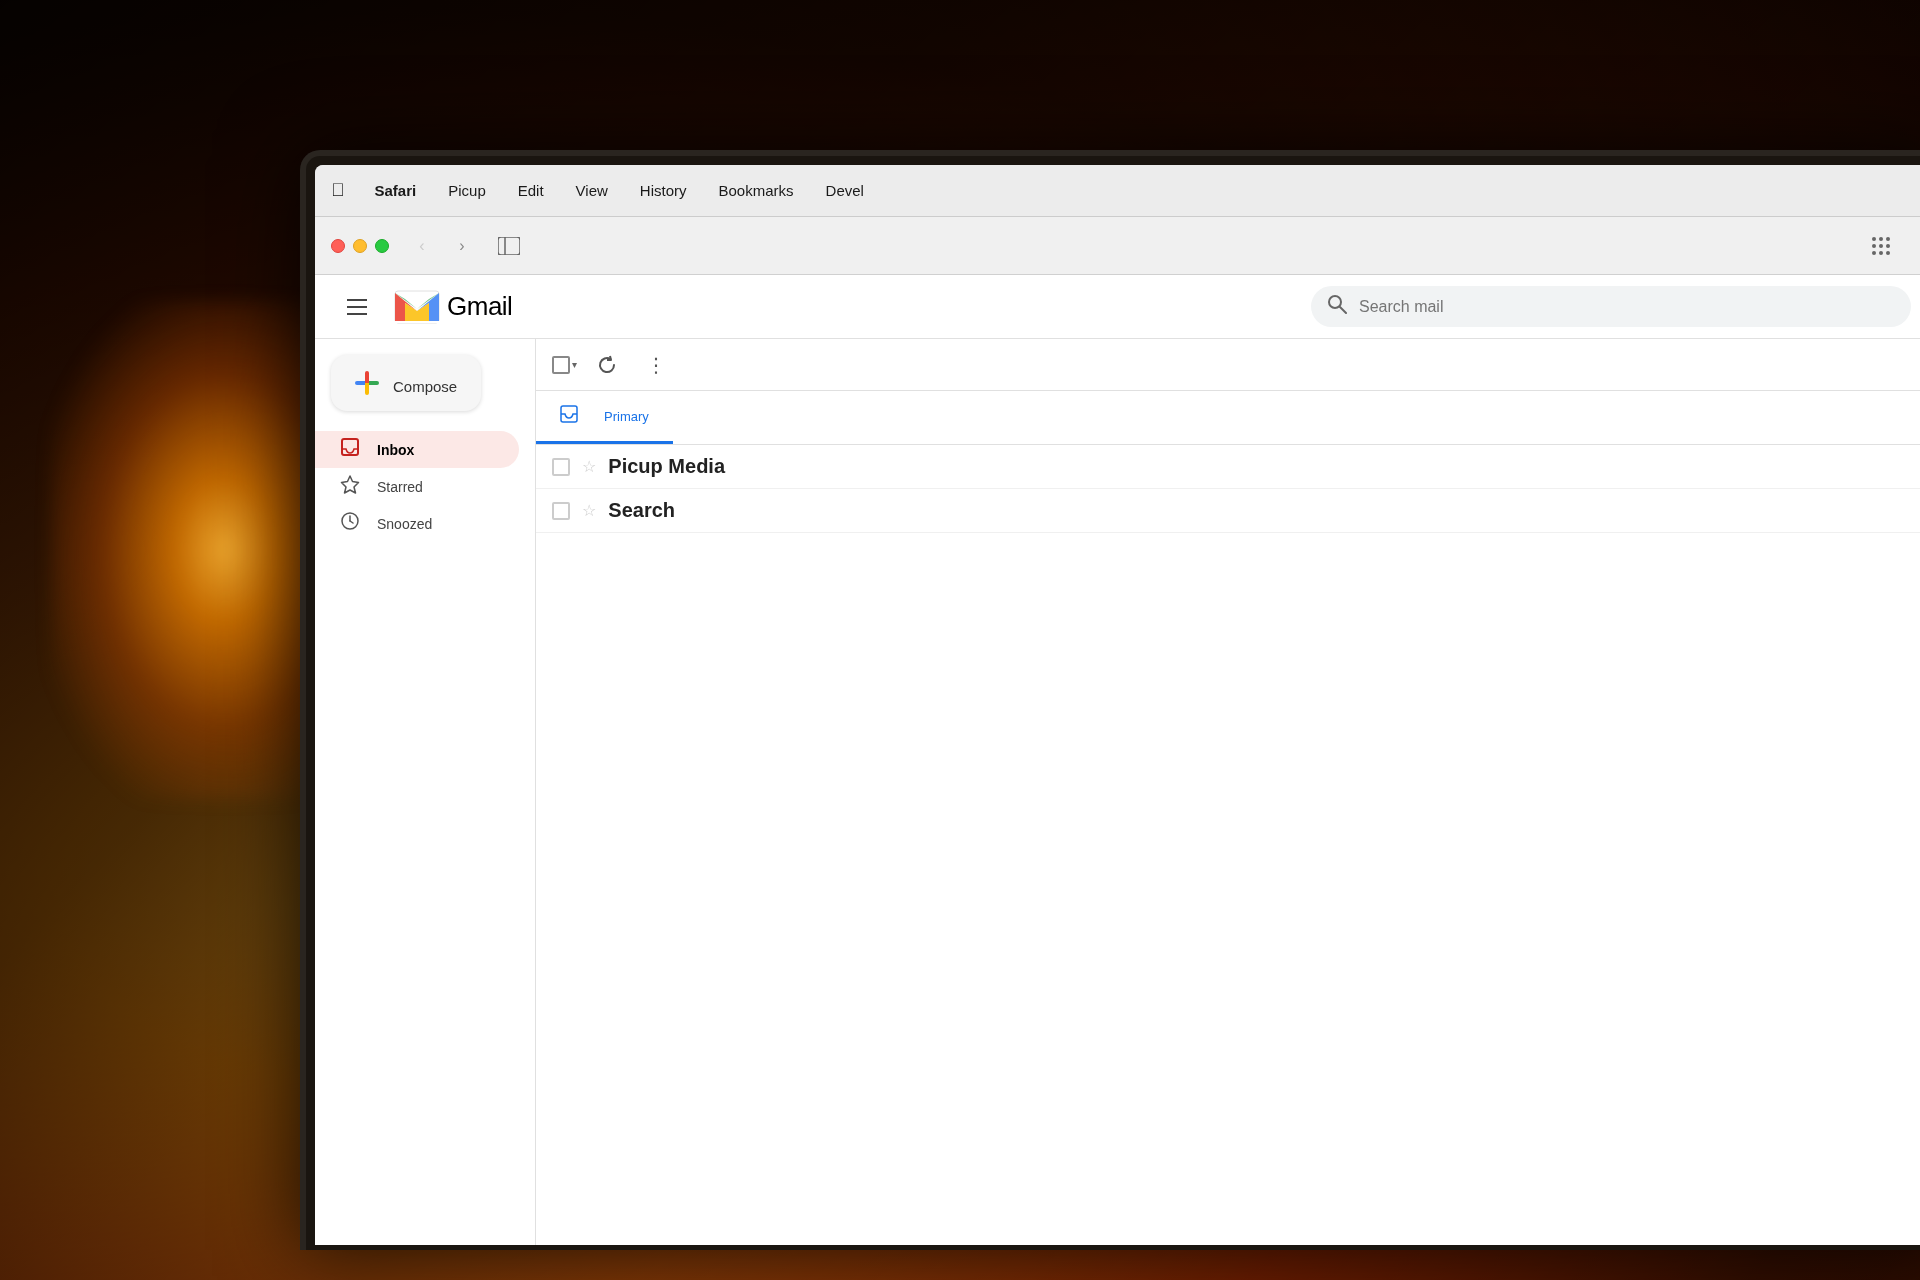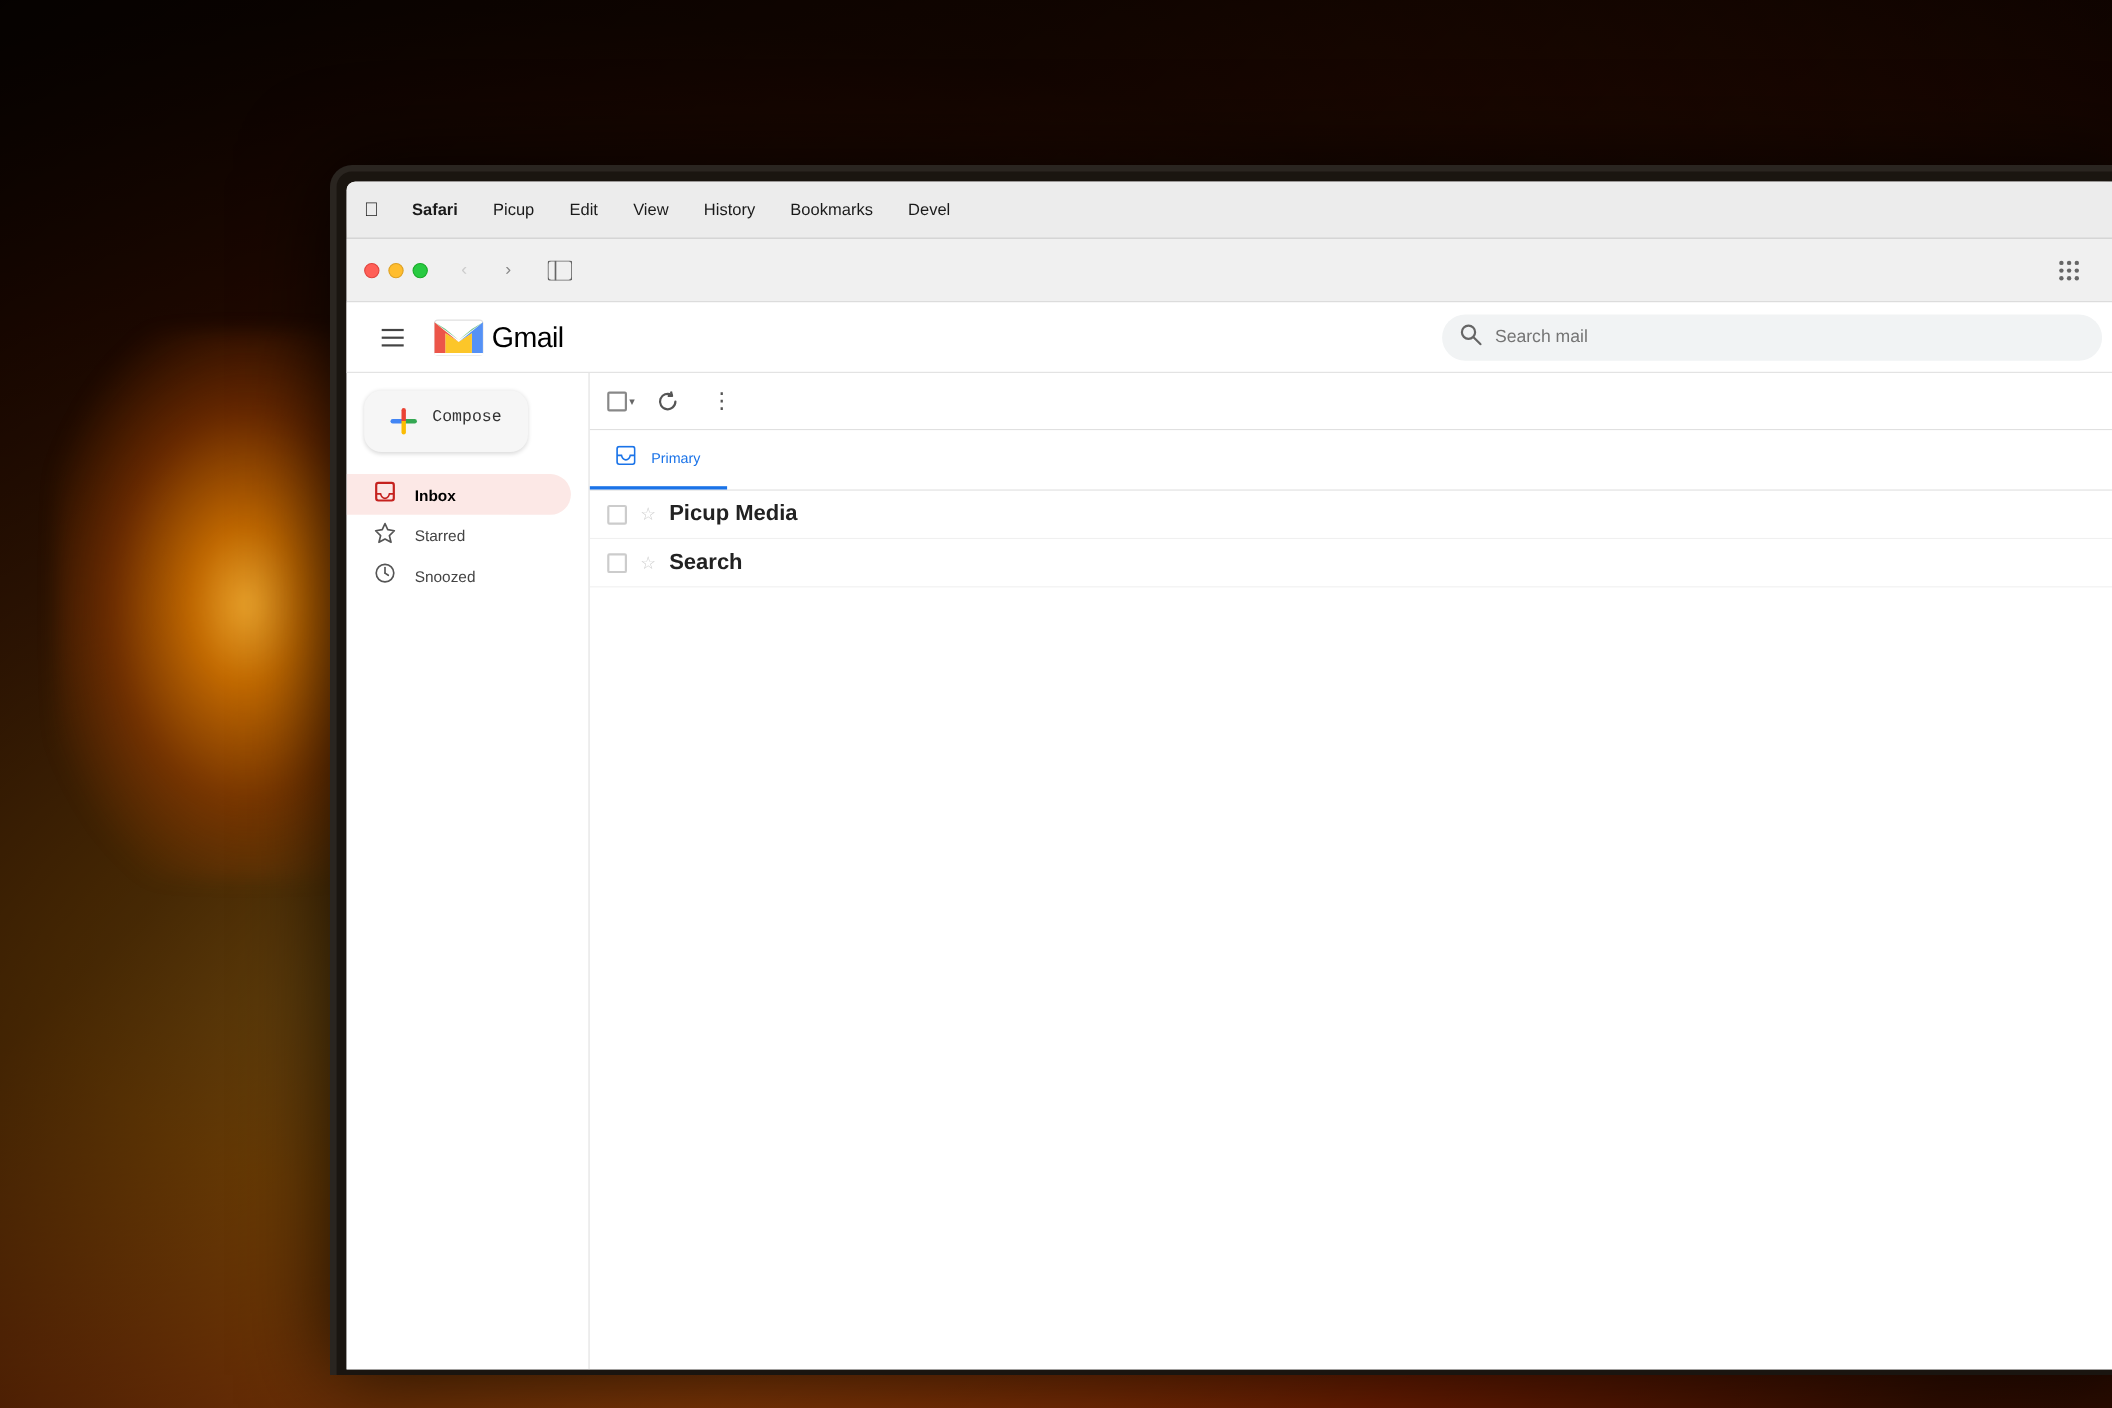--- a/index.html
+++ b/index.html
@@ -275,32 +275,31 @@
     
     .gmail-sidebar {
       width: 220px;
       padding: 8px 0;
       flex-shrink: 0;
       overflow-y: auto;
     }
 
     .compose-btn {
       display: flex;
-      align-items: flex-start;
+      align-items: flex-end;
       gap: 14px;
       margin: 8px 16px 20px;
       padding: 16px 24px;
       background: #f6f6f6;
       border-radius: 16px;
       cursor: pointer;
       font-size: 15px;
       color: #333;
       border: none;
       box-shadow: 0 1px 4px rgba(0,0,0,0.15);
-      font-family: Liberation Mono, monospace;
     }
 
     .compose-plus {
       position: relative;
       width: 24px;
       height: 24px;
       flex-shrink: 0;
     }
 
     .compose-plus::before {
@@ -423,21 +422,21 @@
     
     .email-tabs {
       display: flex;
       border-bottom: 1px solid #e0e0e0;
       flex-shrink: 0;
     }
 
     .email-tab {
       display: flex;
       align-items: center;
-      gap: 14px;
+      gap: 26px;
       padding: 14px 24px;
       cursor: pointer;
       font-size: 13px;
       color: #666;
       border-bottom: 3px solid transparent;
       justify-content: space-between;
     }
 
     .email-tab.active {
       color: #1a73e8;

